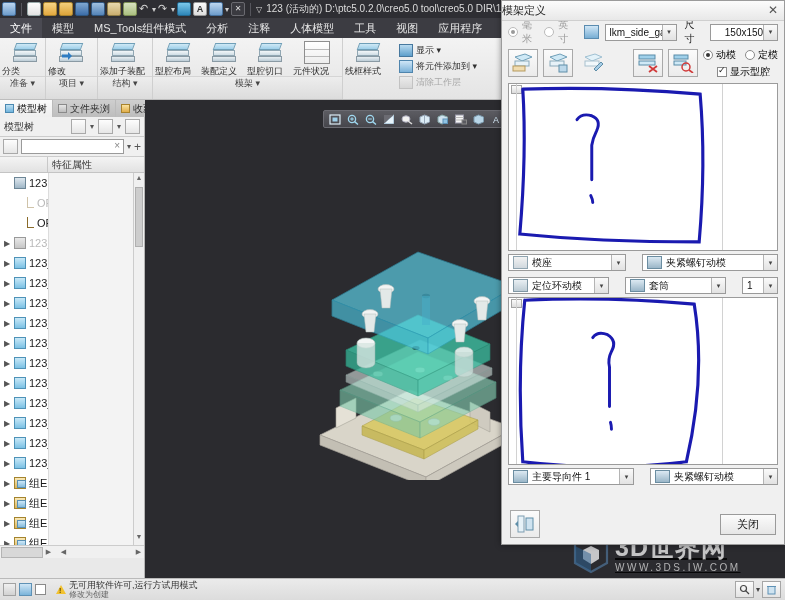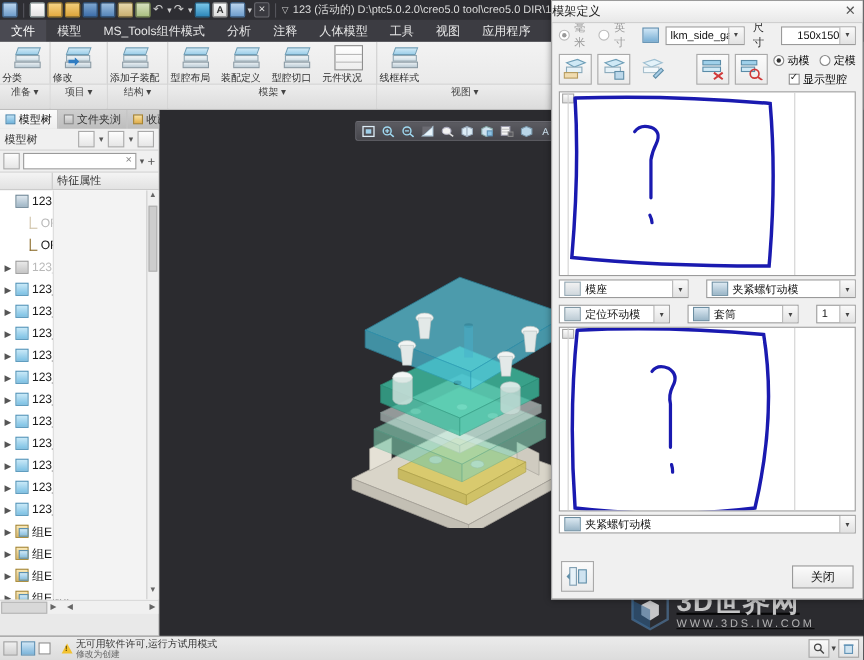--- a/index.html
+++ b/index.html
@@ -363,22 +363,35 @@
       <div class="rbtn">
         <div class="ic">
           <div class="cadic">
               <div class="top"></div>
               <div class="mid"></div>
               <div class="bot"></div>
             </div>
         </div>
         <div class="lb">线框样式</div>
       </div>
-    </div>
-    <div class="glabel">视图 ▾</div>
+      <div style="display:flex;flex-direction:column;margin-left:4px;padding-top:2px;">
+        <div class="rbtn-sm">
+          <span class="icsm" style="background:linear-gradient(#b9dbf0,#5f9fcb);border:1px solid #47789e;"></span>
+          <span>显示 ▾</span>
+        </div>
+        <div class="rbtn-sm">
+          <span class="icsm" style="background:linear-gradient(#cfe6f7,#7bb1d8);border:1px solid #4f85ad;"></span>
+          <span>将元件添加到 ▾</span>
+        </div>
+        <div class="rbtn-sm dim">
+          <span class="icsm" style="background:linear-gradient(#ebebeb,#d6d6d6);border:1px solid #c2c2c2;"></span>
+          <span>清除工作层</span>
+        </div>
+      </div>
+    </div>
   </div>
 
   <div class="rgroup" style="width:110px">
     <div class="rbtns">
       <div class="rbtn">
         <div class="ic">
             <div class="gridic">
               <div class="pen"></div>
             </div>
           </div>
@@ -885,20 +898,25 @@
     <div class="vline" style="left:7px"></div>
     <div class="vline" style="right:54px"></div>
     <svg width="100%" height="100%" viewBox="0 0 272 168" style="position:absolute;left:0;top:0">
       <path d="M16,2 Q8,80 14,166 Q100,176 180,166 Q200,80 188,6 Q100,-2 16,2" fill="none" stroke="#1a1ab0" stroke-width="3.2" stroke-linecap="round"></path>
       <path d="M85,40 Q90,33 100,37 Q110,43 104,54 Q100,62 102,70 L102,110" fill="none" stroke="#1a1ab0" stroke-width="3" stroke-linecap="round"></path>
       <path d="M103,126 Q104,129 104,133" fill="none" stroke="#1a1ab0" stroke-width="3" stroke-linecap="round"></path>
     </svg>
   </div>
 
   <div class="prow">
+    <div class="combo" style="max-width:126px">
+      <span class="icell" style="background:linear-gradient(#dce9f2,#9ab6c8);border:1px solid #6b8da1;"></span>
+      <span>主要导向件 1</span>
+      <span class="dd">▾</span>
+    </div>
     <div class="combo">
       <span class="icell" style="background:linear-gradient(#dce9f2,#9ab6c8);border:1px solid #6b8da1;"></span>
       <span>夹紧螺钉动模</span>
       <span class="dd">▾</span>
     </div>
   </div>
 
   <div id="dlg-bottom">
     <div class="dbtn">
       <svg width="22" height="20" viewBox="0 0 22 20">

